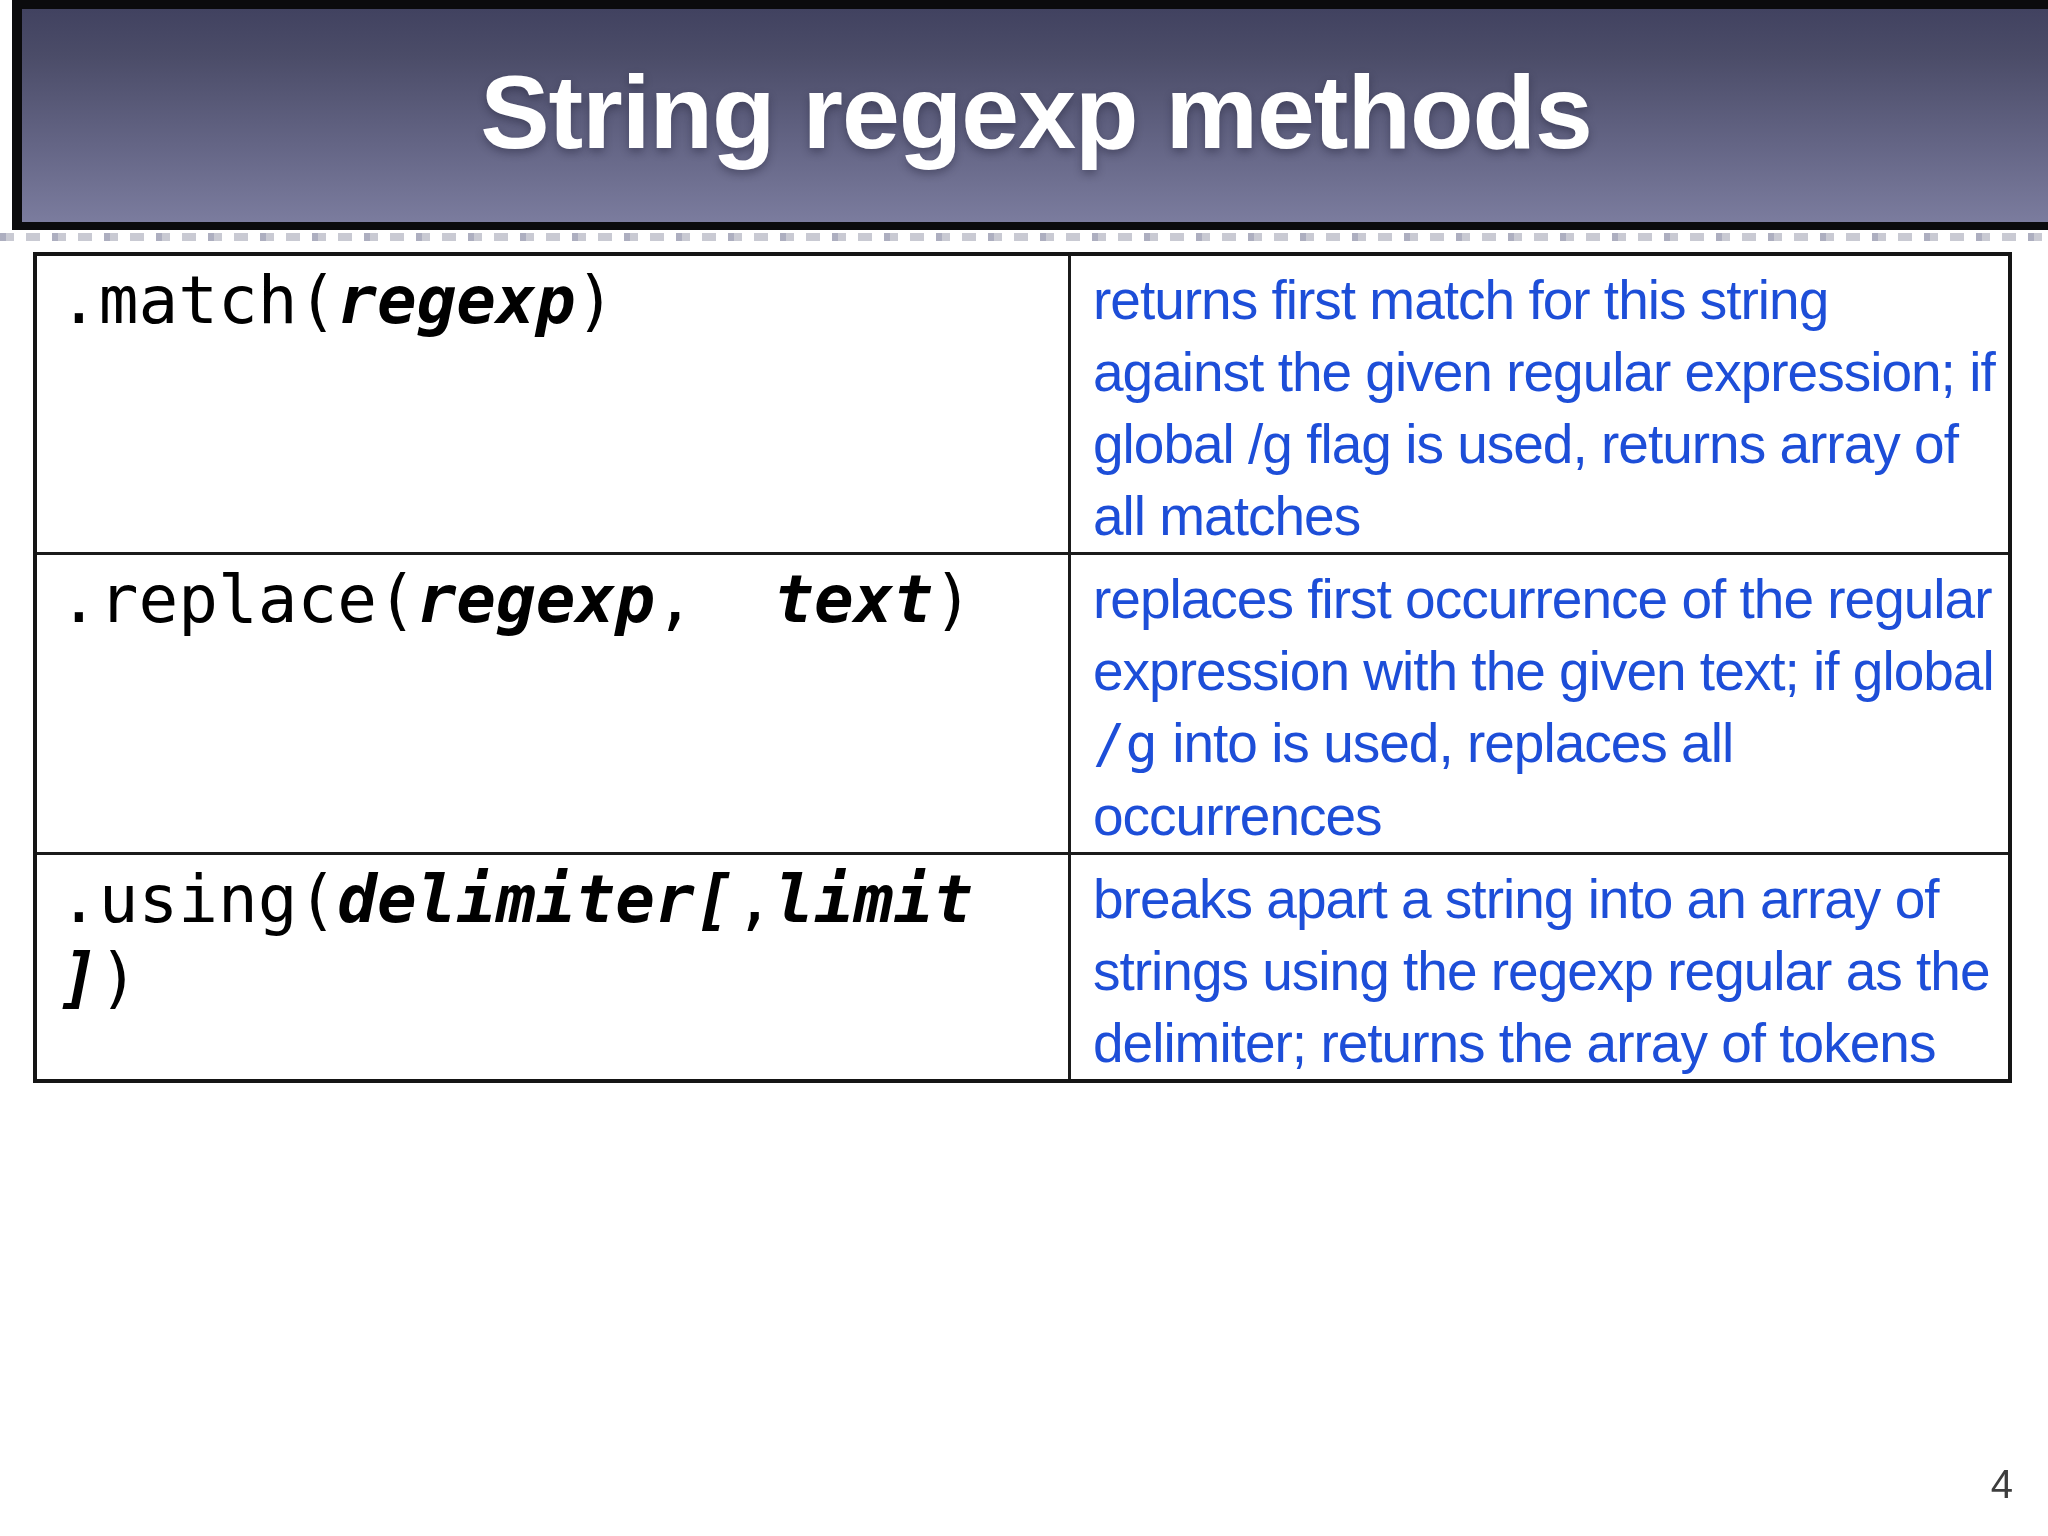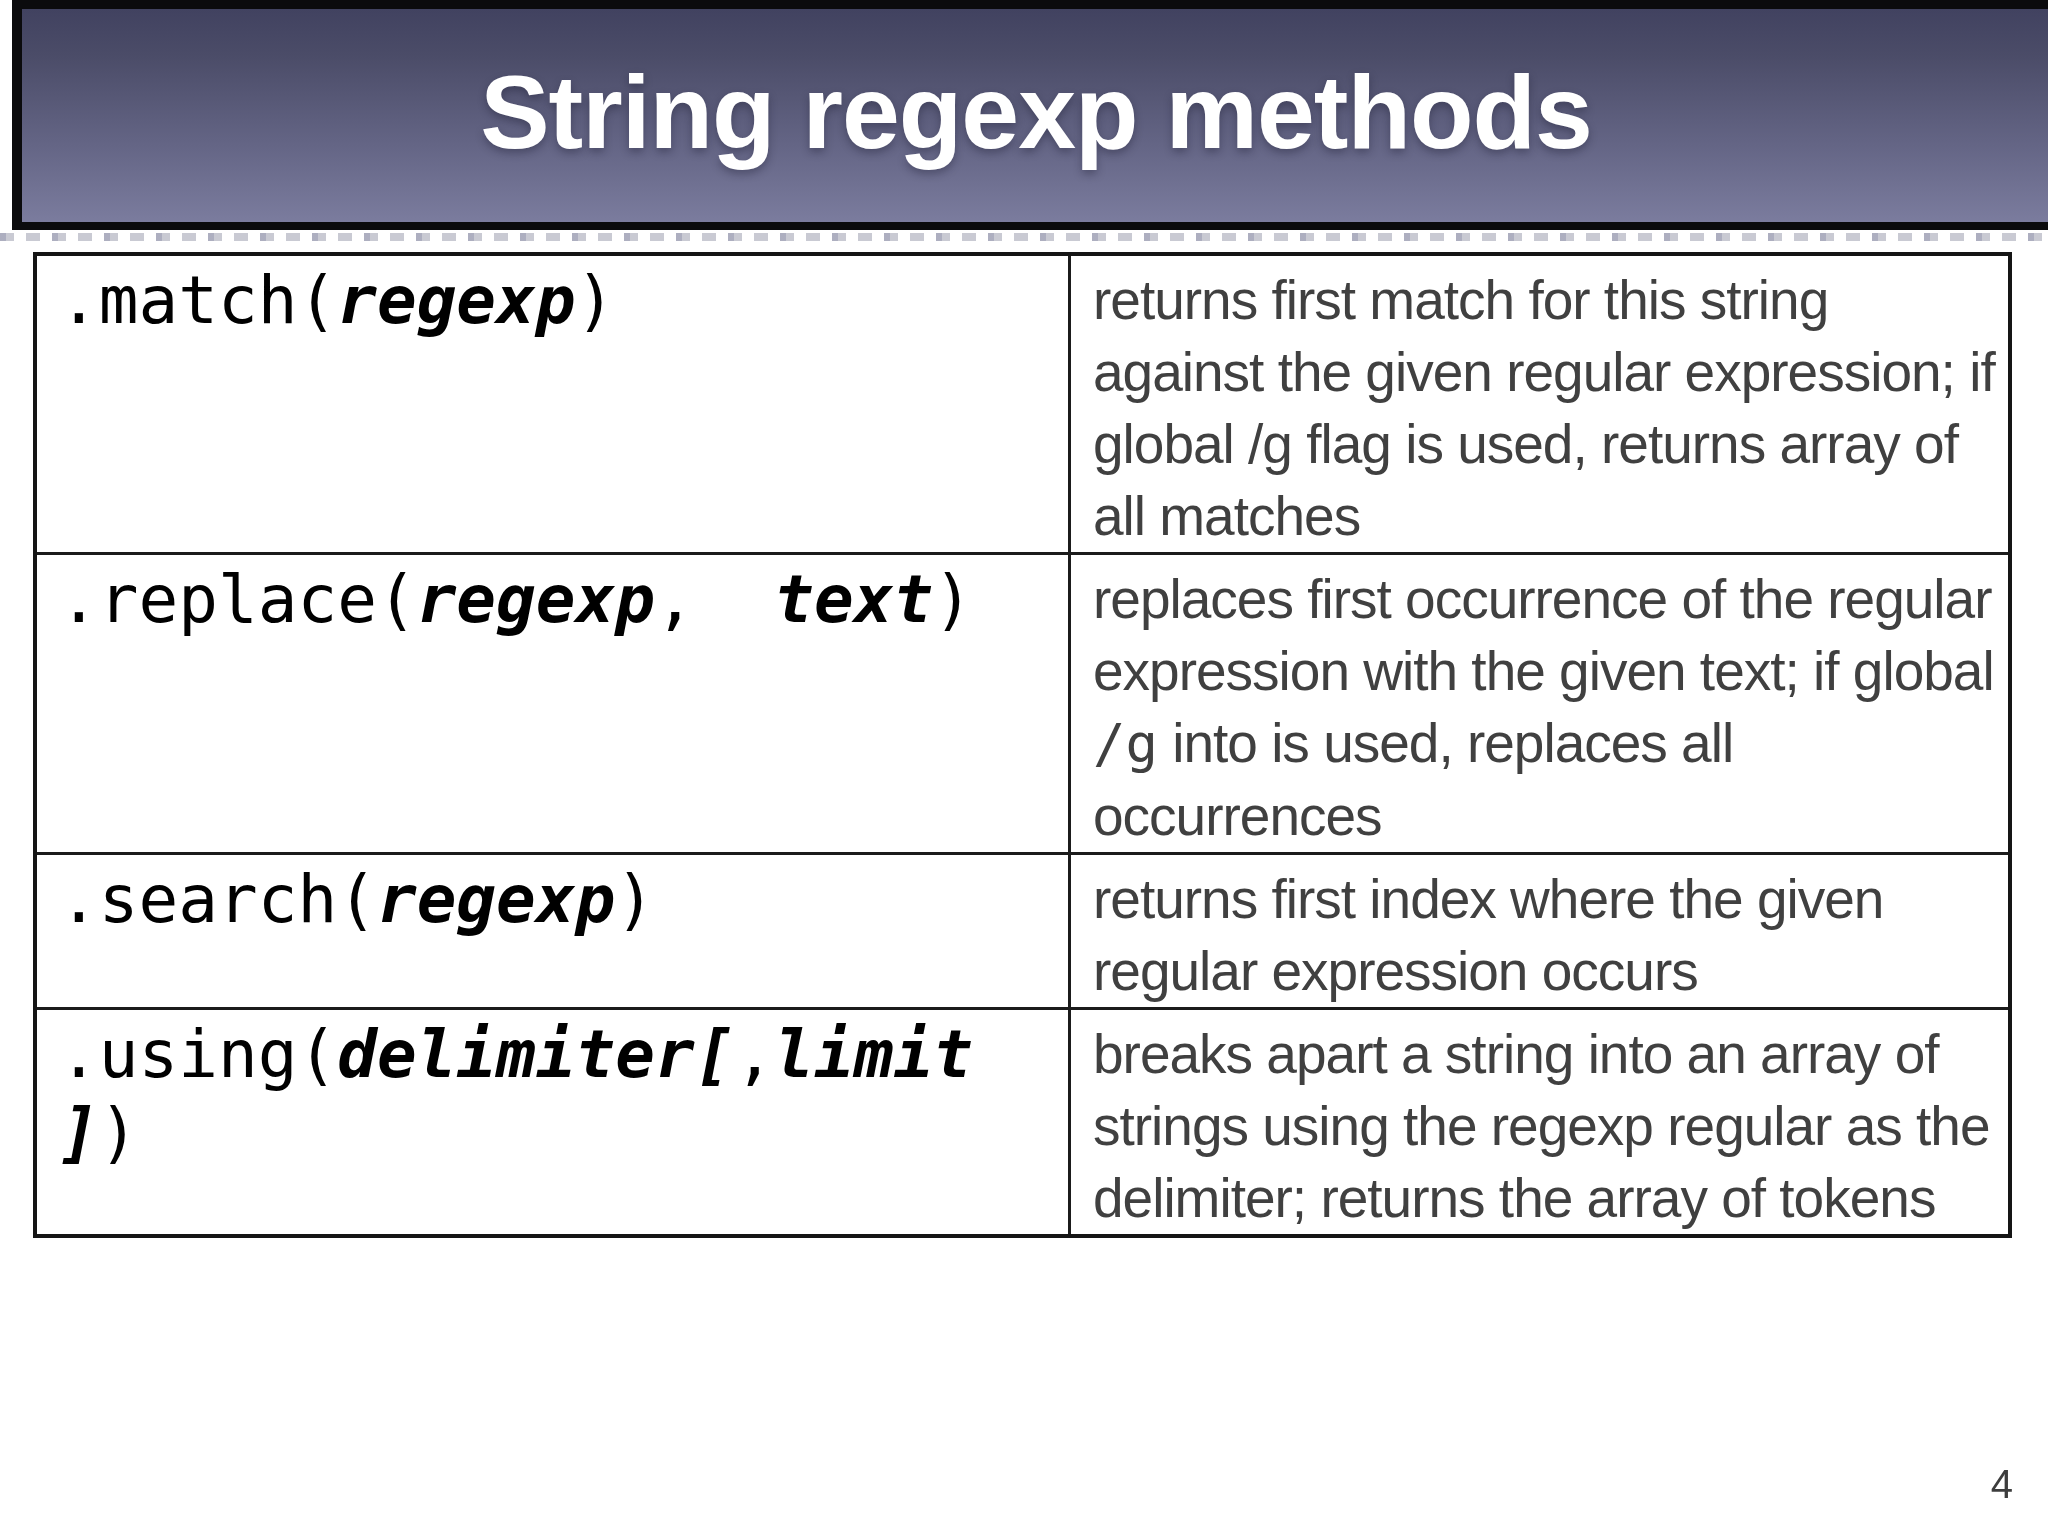--- a/index.html
+++ b/index.html
@@ -61,21 +61,21 @@
     font-size: 66px;
     line-height: 78px;
     color: #000000;
     white-space: pre;
   }
   td.desc-cell {
     padding: 8px 10px 0 22px;
     font-size: 55px;
     line-height: 72px;
     letter-spacing: -1px;
-    color: #404040;
+    color: #1d4ed8;
   }
   .code-line { white-space: pre; }
   .seg-plain { }
   .seg-arg  { font-weight: bold; font-style: italic; }
   .seg-mono {
     font-family: "DejaVu Sans Mono", monospace;
     font-size: 0.98em;
     letter-spacing: 0;
   }
 
@@ -102,23 +102,19 @@
   <tbody>
     <tr>
       <td class="code-cell"><div class="code-line"><span class="seg-plain">.match(</span><span class="seg-arg">regexp</span><span class="seg-plain">)</span></div></td>
       <td class="desc-cell"><span class="seg-plain">returns first match for this string against the given regular expression; if global /g flag is used, returns array of all matches</span></td>
     </tr>
     <tr>
       <td class="code-cell"><div class="code-line"><span class="seg-plain">.replace(</span><span class="seg-arg">regexp</span><span class="seg-plain">,  </span><span class="seg-arg">text</span><span class="seg-plain">)</span></div></td>
       <td class="desc-cell"><span class="seg-plain">replaces first occurrence of the regular expression with the given text; if global </span><span class="seg-mono">/g</span><span class="seg-plain"> into is used, replaces all occurrences</span></td>
     </tr>
     <tr>
-      <td class="code-cell"><div class="code-line"><span class="seg-plain">.search(</span><span class="seg-arg">regexp</span><span class="seg-plain">)</span></div></td>
-      <td class="desc-cell"><span class="seg-plain">returns first index where the given regular expression occurs</span></td>
-    </tr>
-    <tr>
       <td class="code-cell"><div class="code-line"><span class="seg-plain">.using(</span><span class="seg-arg">delimiter[</span><span class="seg-plain">,</span><span class="seg-arg">limit</span></div><div class="code-line"><span class="seg-arg">]</span><span class="seg-plain">)</span></div></td>
       <td class="desc-cell"><span class="seg-plain">breaks apart a string into an array of strings using the regexp regular as the delimiter; returns the array of tokens</span></td>
     </tr>
   </tbody>
 </table>
 
 <div class="page-number">4</div>
 
 </body></html>

